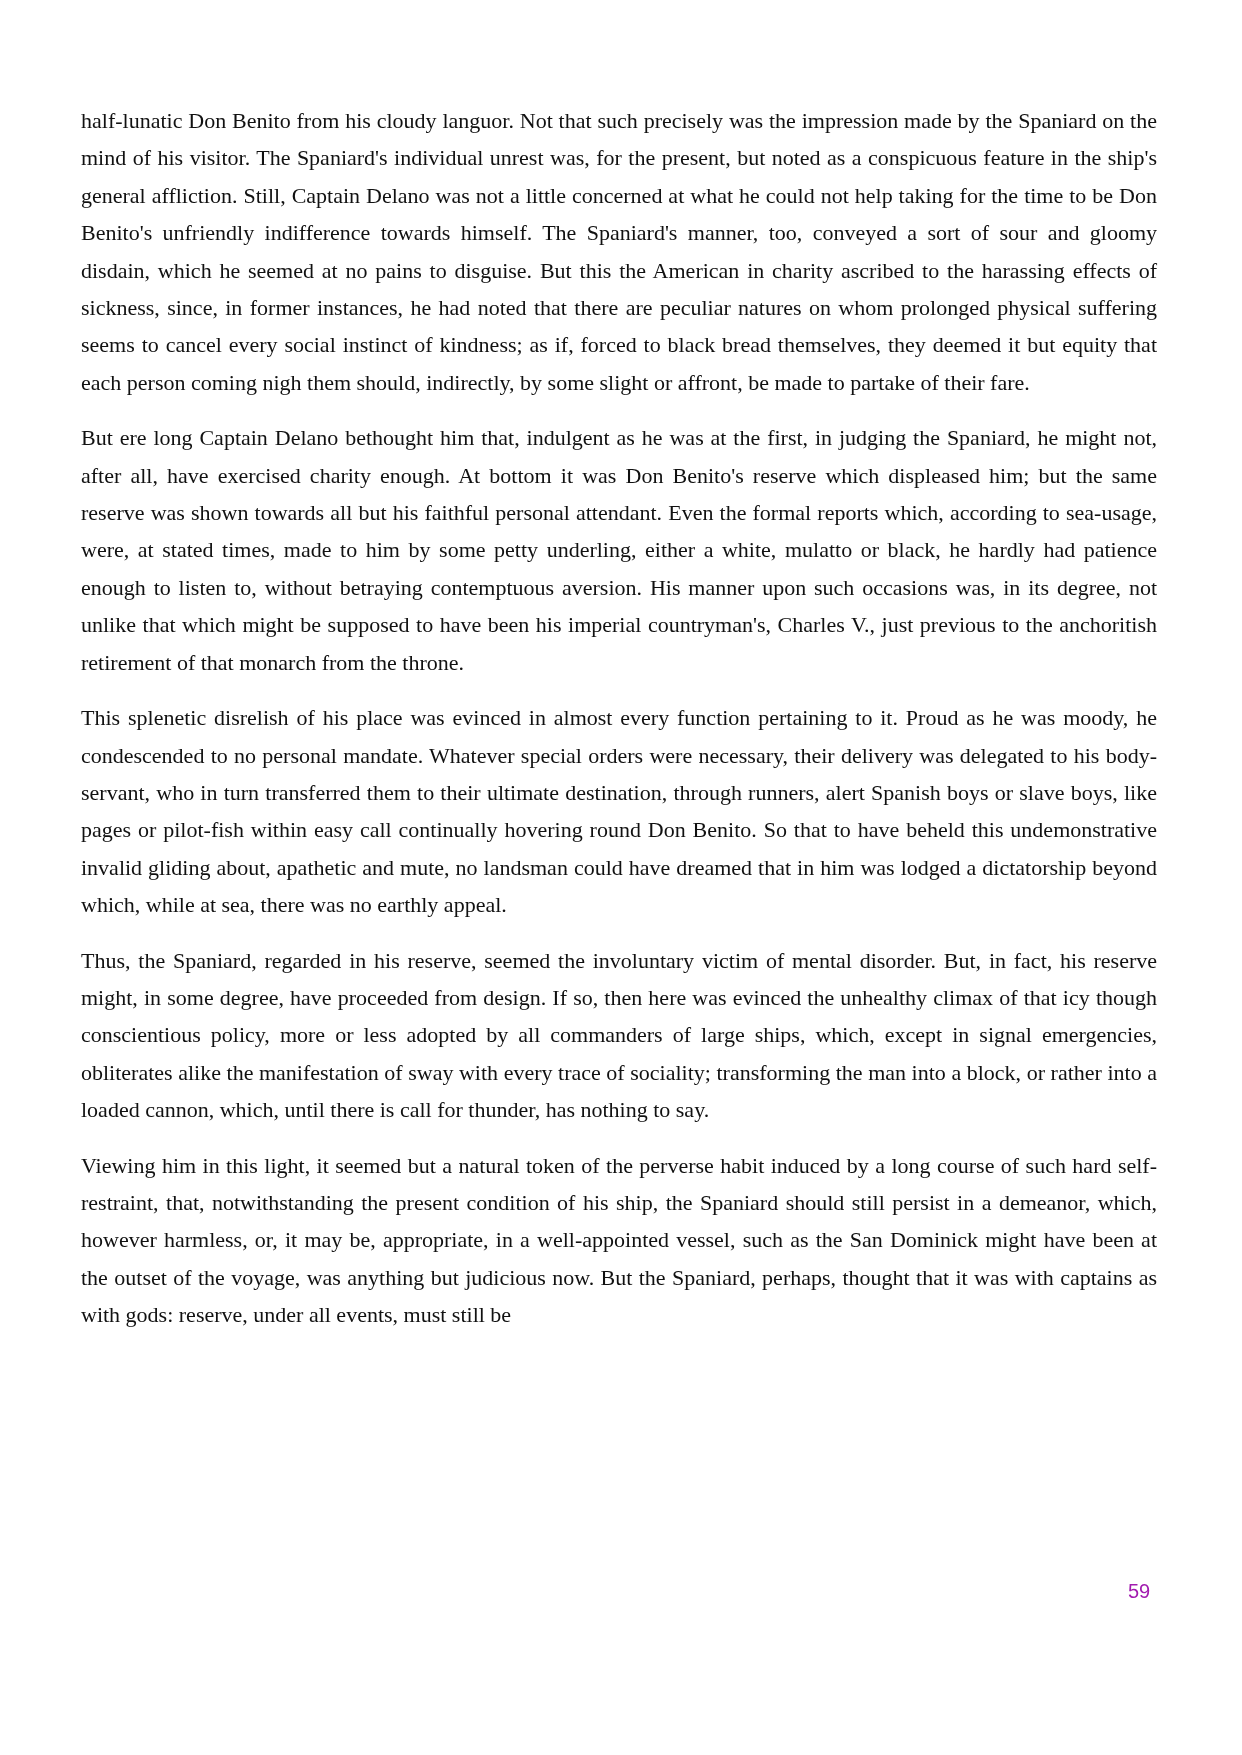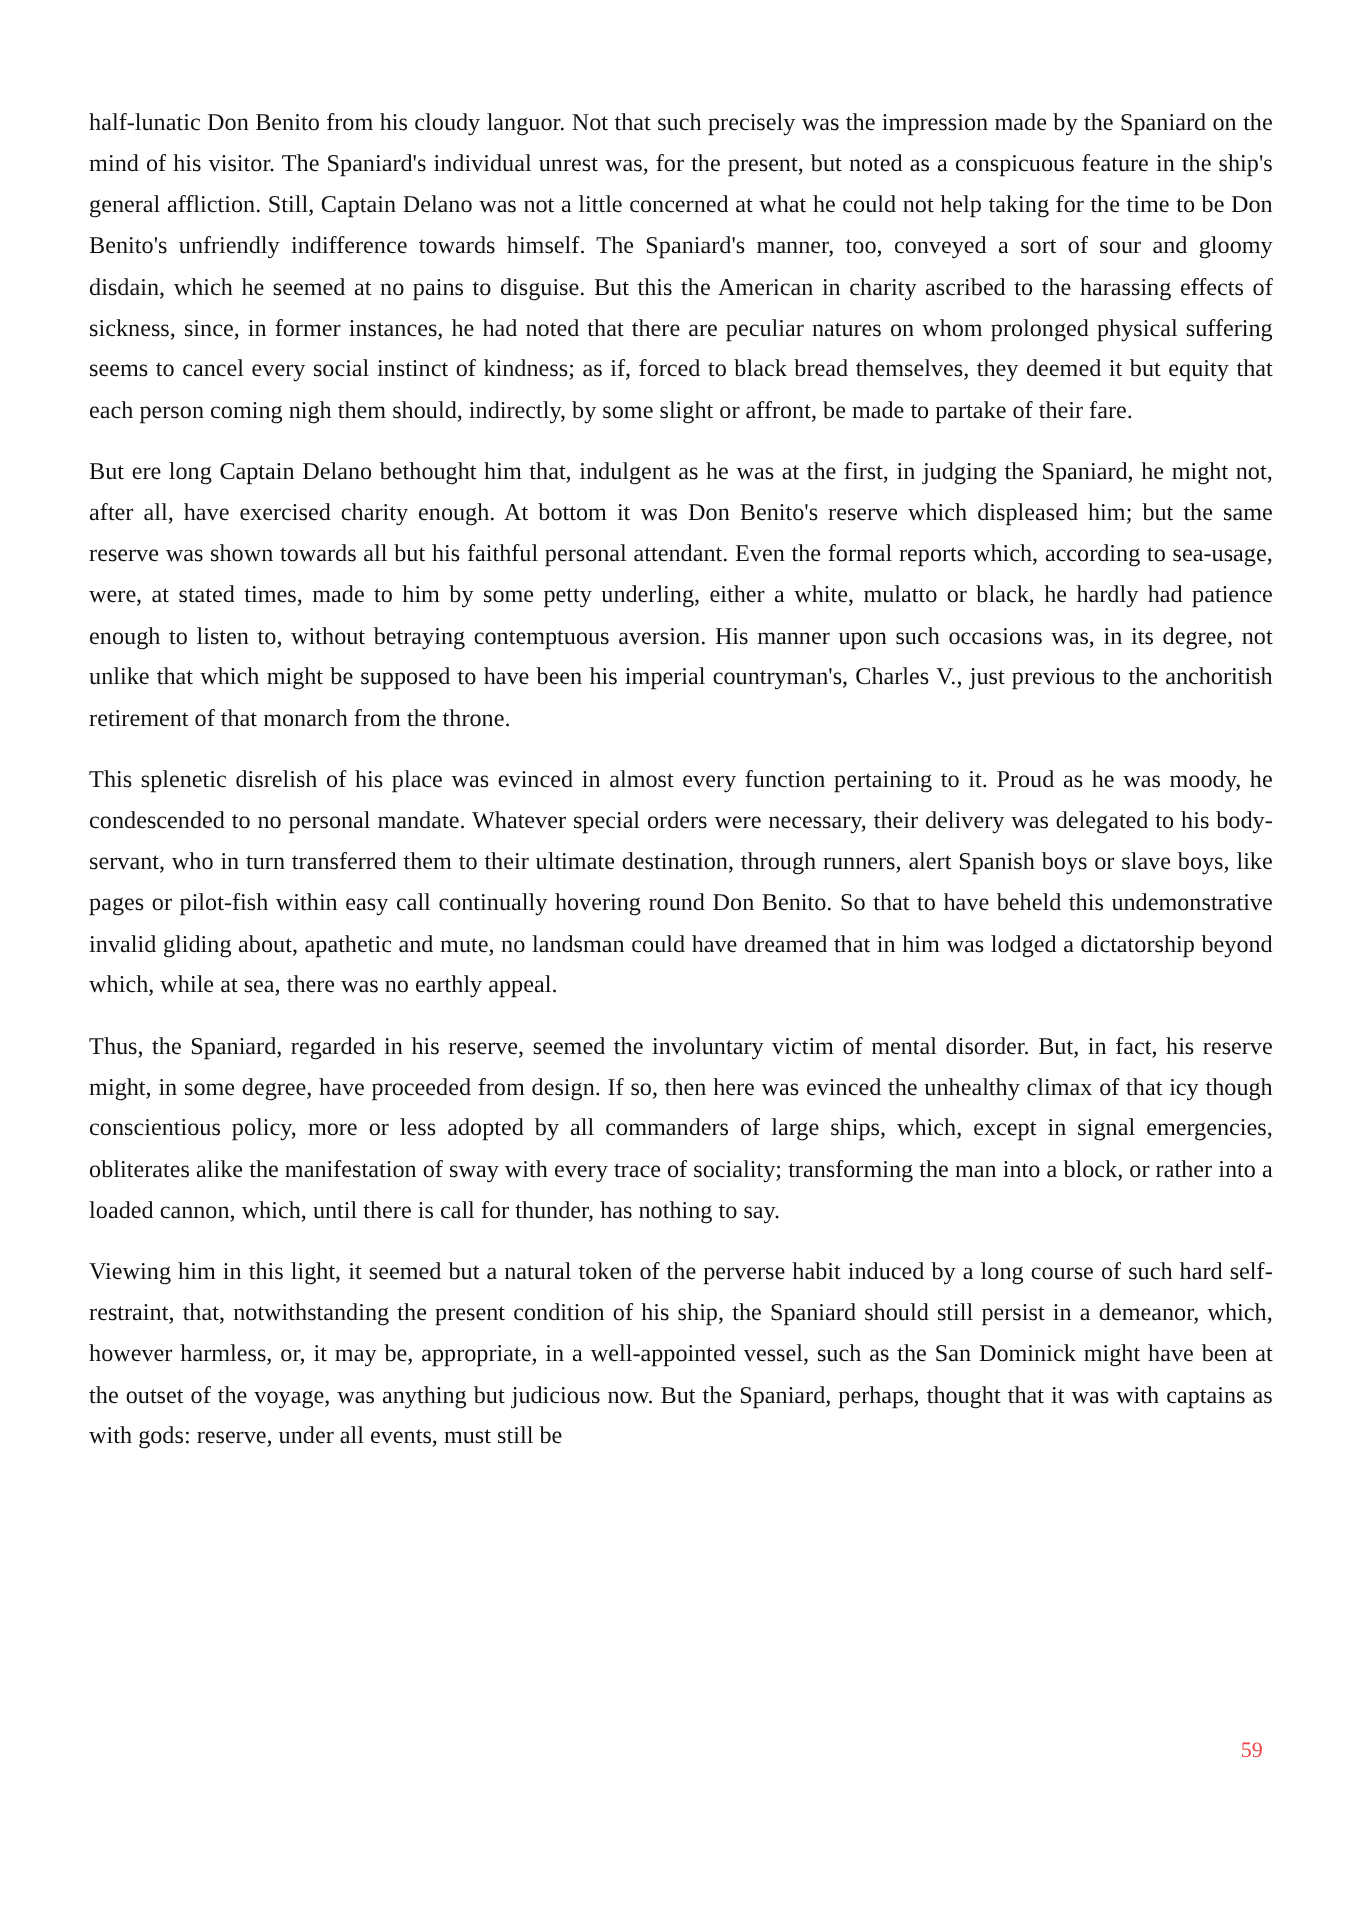--- a/index.html
+++ b/index.html
@@ -10,39 +10,39 @@
     body {
       width: 1242px;
       height: 1755px;
       position: relative;
       overflow: hidden;
       color: #111111;
     }
     .page {
       position: absolute;
       left: 81px;
-      top: 92px;
+      top: 102px;
       width: 1076px;
     }
     .para {
       font-family: "Liberation Serif", "DejaVu Serif", serif;
       font-size: 22px;
       line-height: 37.4px;
       text-align: justify;
       margin: 0 0 18px 0;
       letter-spacing: 0;
       word-spacing: 0;
     }
     .page-number {
       position: absolute;
       left: 1128px;
       top: 1580px;
-      font-family: Liberation Serif, serif;
+      font-family: Liberation Sans, sans-serif;
       font-size: 20px;
-      color: #ef4444;
+      color: #a21caf;
     }
   </style>
 </head>
 <body>
 
 <div class="page">
   <p class="para">half-lunatic Don Benito from his cloudy languor. Not that such precisely was the impression made by the Spaniard on the mind of his visitor. The Spaniard's individual unrest was, for the present, but noted as a conspicuous feature in the ship's general affliction. Still, Captain Delano was not a little concerned at what he could not help taking for the time to be Don Benito's unfriendly indifference towards himself. The Spaniard's manner, too, conveyed a sort of sour and gloomy disdain, which he seemed at no pains to disguise. But this the American in charity ascribed to the harassing effects of sickness, since, in former instances, he had noted that there are peculiar natures on whom prolonged physical suffering seems to cancel every social instinct of kindness; as if, forced to black bread themselves, they deemed it but equity that each person coming nigh them should, indirectly, by some slight or affront, be made to partake of their fare.</p>
   <p class="para">But ere long Captain Delano bethought him that, indulgent as he was at the first, in judging the Spaniard, he might not, after all, have exercised charity enough. At bottom it was Don Benito's reserve which displeased him; but the same reserve was shown towards all but his faithful personal attendant. Even the formal reports which, according to sea-usage, were, at stated times, made to him by some petty underling, either a white, mulatto or black, he hardly had patience enough to listen to, without betraying contemptuous aversion. His manner upon such occasions was, in its degree, not unlike that which might be supposed to have been his imperial countryman's, Charles V., just previous to the anchoritish retirement of that monarch from the throne.</p>
   <p class="para">This splenetic disrelish of his place was evinced in almost every function pertaining to it. Proud as he was moody, he condescended to no personal mandate. Whatever special orders were necessary, their delivery was delegated to his body-servant, who in turn transferred them to their ultimate destination, through runners, alert Spanish boys or slave boys, like pages or pilot-fish within easy call continually hovering round Don Benito. So that to have beheld this undemonstrative invalid gliding about, apathetic and mute, no landsman could have dreamed that in him was lodged a dictatorship beyond which, while at sea, there was no earthly appeal.</p>
   <p class="para">Thus, the Spaniard, regarded in his reserve, seemed the involuntary victim of mental disorder. But, in fact, his reserve might, in some degree, have proceeded from design. If so, then here was evinced the unhealthy climax of that icy though conscientious policy, more or less adopted by all commanders of large ships, which, except in signal emergencies, obliterates alike the manifestation of sway with every trace of sociality; transforming the man into a block, or rather into a loaded cannon, which, until there is call for thunder, has nothing to say.</p>

